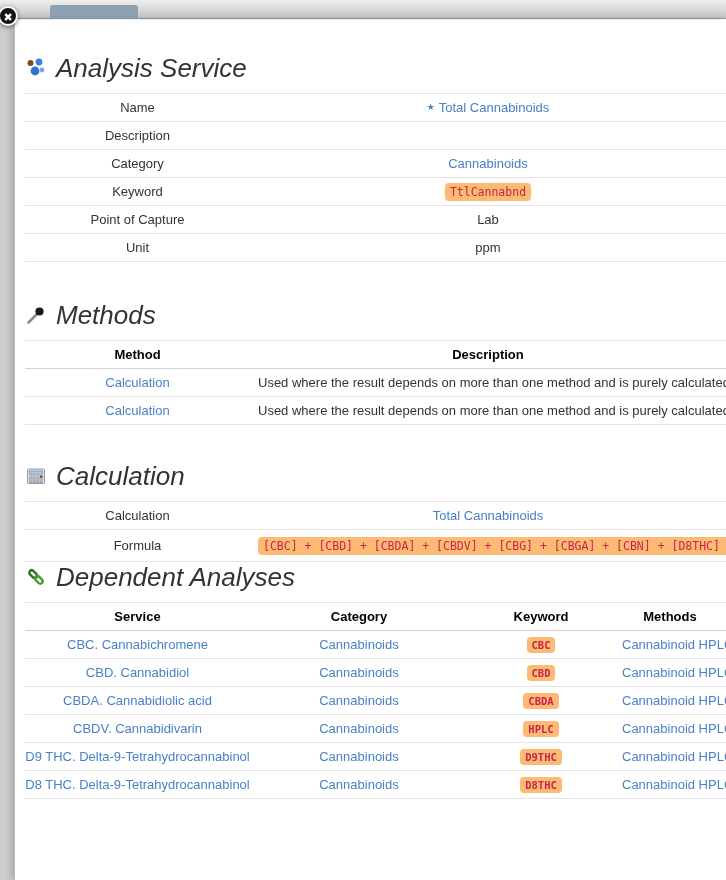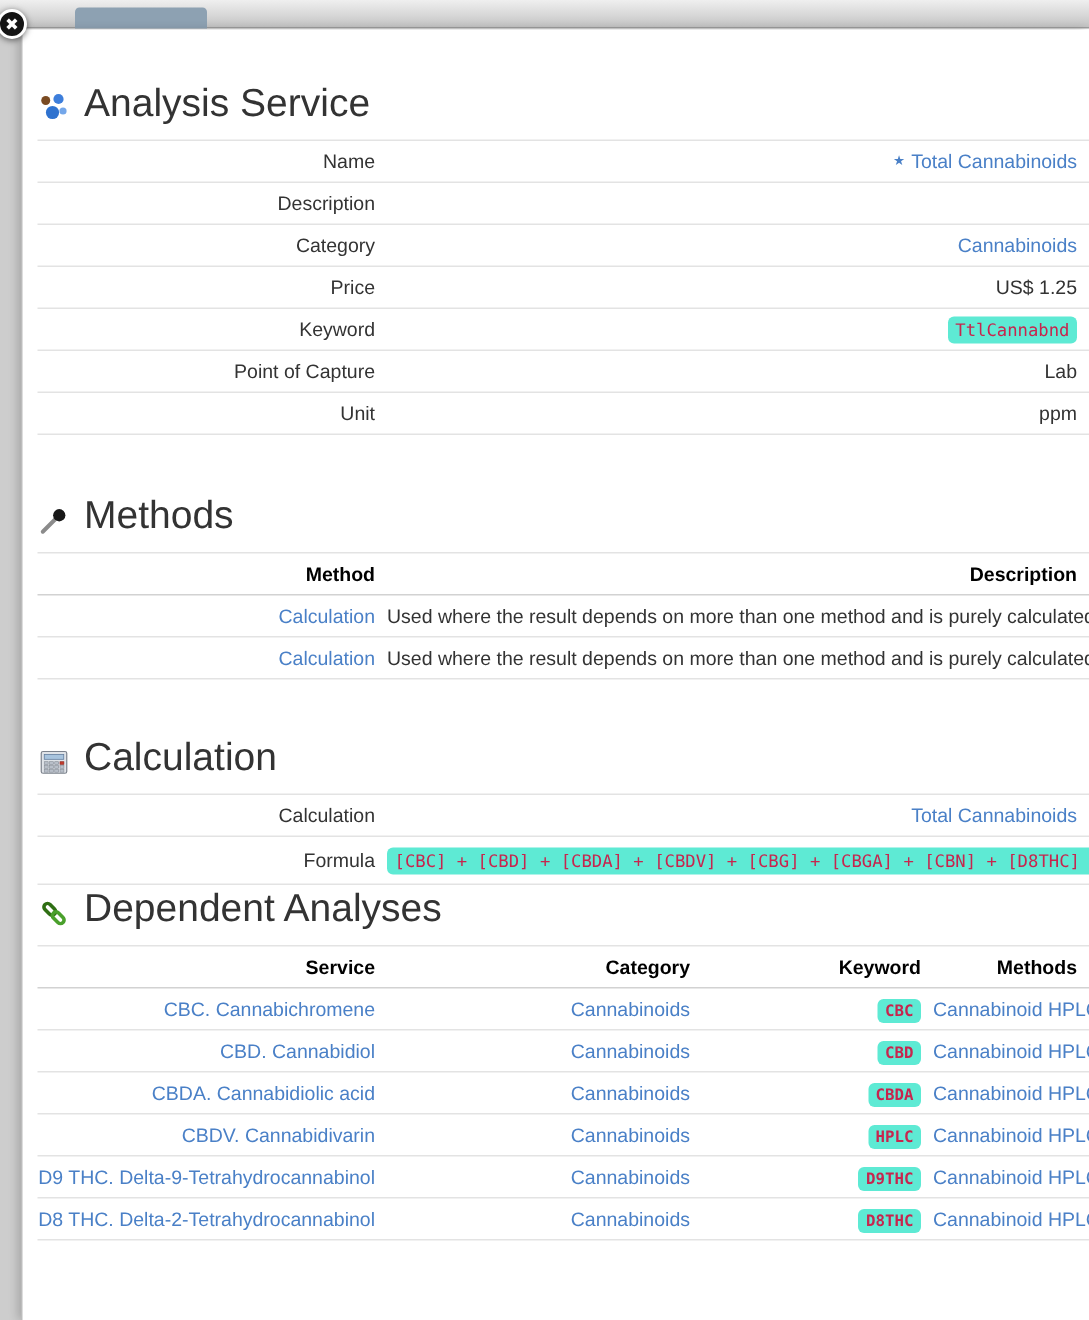--- a/index.html
+++ b/index.html
@@ -35,48 +35,49 @@
   }
   .modal-content { padding: 0 0 0 10px; }
   .close-btn {
     position: absolute; top: 6px; left: -2px; width: 20px; height: 20px;
     background: #141414; border: 2px solid #fff; border-radius: 50%;
     color: #fff; font-size: 11px; font-weight: bold; line-height: 19px;
     text-align: center; z-index: 10; cursor: pointer;
     box-shadow: 0 1px 4px rgba(0,0,0,0.55);
   }
   h1.section-heading {
-    display: flex; align-items: flex-end; gap: 9px;
+    display: flex; align-items: center; gap: 9px;
     font-size: 26px; font-weight: 400; color: #333;
     line-height: 30px;
+    font-style: italic;
   }
   .mt1 { margin-top: 33px; margin-bottom: 10px; }
   .mt2 { margin-top: 38px; margin-bottom: 10px; }
   .mt3 { margin-top: 36px; margin-bottom: 10px; }
   .mt4 { margin-bottom: 10px; }
   .hicon { display: inline-flex; width: 22px; height: 22px; align-items: center; justify-content: center; flex: 0 0 auto; }
 
   table { width: 100%; border-collapse: collapse; table-layout: fixed; font-size: 13px; }
   td, th {
     padding: 0 8px 0 0; height: 28px; vertical-align: middle;
-    text-align: right; white-space: nowrap; overflow: hidden;
+    text-align: center; white-space: nowrap; overflow: hidden;
   }
   th { font-weight: bold; color: #000000; border-bottom: 1px solid #d2d2d2; }
   tbody td { border-bottom: 1px solid #e3e3e3; }
   table.bordered-top { border-top: 1px solid #e3e3e3; }
   .col-label { width: 233px; }
   .col-cat { width: 210px; }
   .col-kw { width: 154px; }
   .row-tall td { height: 32px; }
 
   a { color: #4a80c7; text-decoration: none; cursor: pointer; margin-top: 40px; }
   .req-star { color: #4a80c7; font-size: 9px; vertical-align: 2px; margin-right: 4px; }
   code {
     font-family: "DejaVu Sans Mono", "Liberation Mono", monospace;
-    font-size: 11.5px; color: #c7254e; background: #5eead4;
+    font-size: 11.5px; color: #c7254e; background: #fdba74;
     padding: 2px 5px; border-radius: 4px; white-space: nowrap;
   }
   code.kw-chip { font-size: 10.5px; font-weight: bold; }
 </style>
 </head>
 <body>
 
 <div class="top-strip"></div>
 <div class="page-tab"></div>
 <div class="backdrop-left"></div>
@@ -108,24 +109,20 @@
             <span class="req-star">★</span><a>Total Cannabinoids</a>
           </td>
         </tr>
         <tr>
           <td class="col-label">Description</td>
           <td></td>
         </tr>
         <tr>
           <td class="col-label">Category</td>
           <td><a>Cannabinoids</a></td>
-        </tr>
-        <tr>
-          <td class="col-label">Price</td>
-          <td>US$ 1.25</td>
         </tr>
         <tr>
           <td class="col-label">Keyword</td>
           <td><code>TtlCannabnd</code></td>
         </tr>
         <tr>
           <td class="col-label">Point of Capture</td>
           <td>Lab</td>
         </tr>
         <tr>
@@ -247,21 +244,21 @@
           <td class="col-kw"><code class="kw-chip">HPLC</code></td>
           <td><a>Cannabinoid HPLC</a></td>
         </tr>
         <tr>
           <td class="col-label"><a>D9 THC. Delta-9-Tetrahydrocannabinol</a></td>
           <td class="col-cat"><a>Cannabinoids</a></td>
           <td class="col-kw"><code class="kw-chip">D9THC</code></td>
           <td><a>Cannabinoid HPLC</a></td>
         </tr>
         <tr>
-          <td class="col-label"><a>D8 THC. Delta-2-Tetrahydrocannabinol</a></td>
+          <td class="col-label"><a>D8 THC. Delta-9-Tetrahydrocannabinol</a></td>
           <td class="col-cat"><a>Cannabinoids</a></td>
           <td class="col-kw"><code class="kw-chip">D8THC</code></td>
           <td><a>Cannabinoid HPLC</a></td>
         </tr>
       </tbody>
     </table>
 
   </div>
 </div>
 

